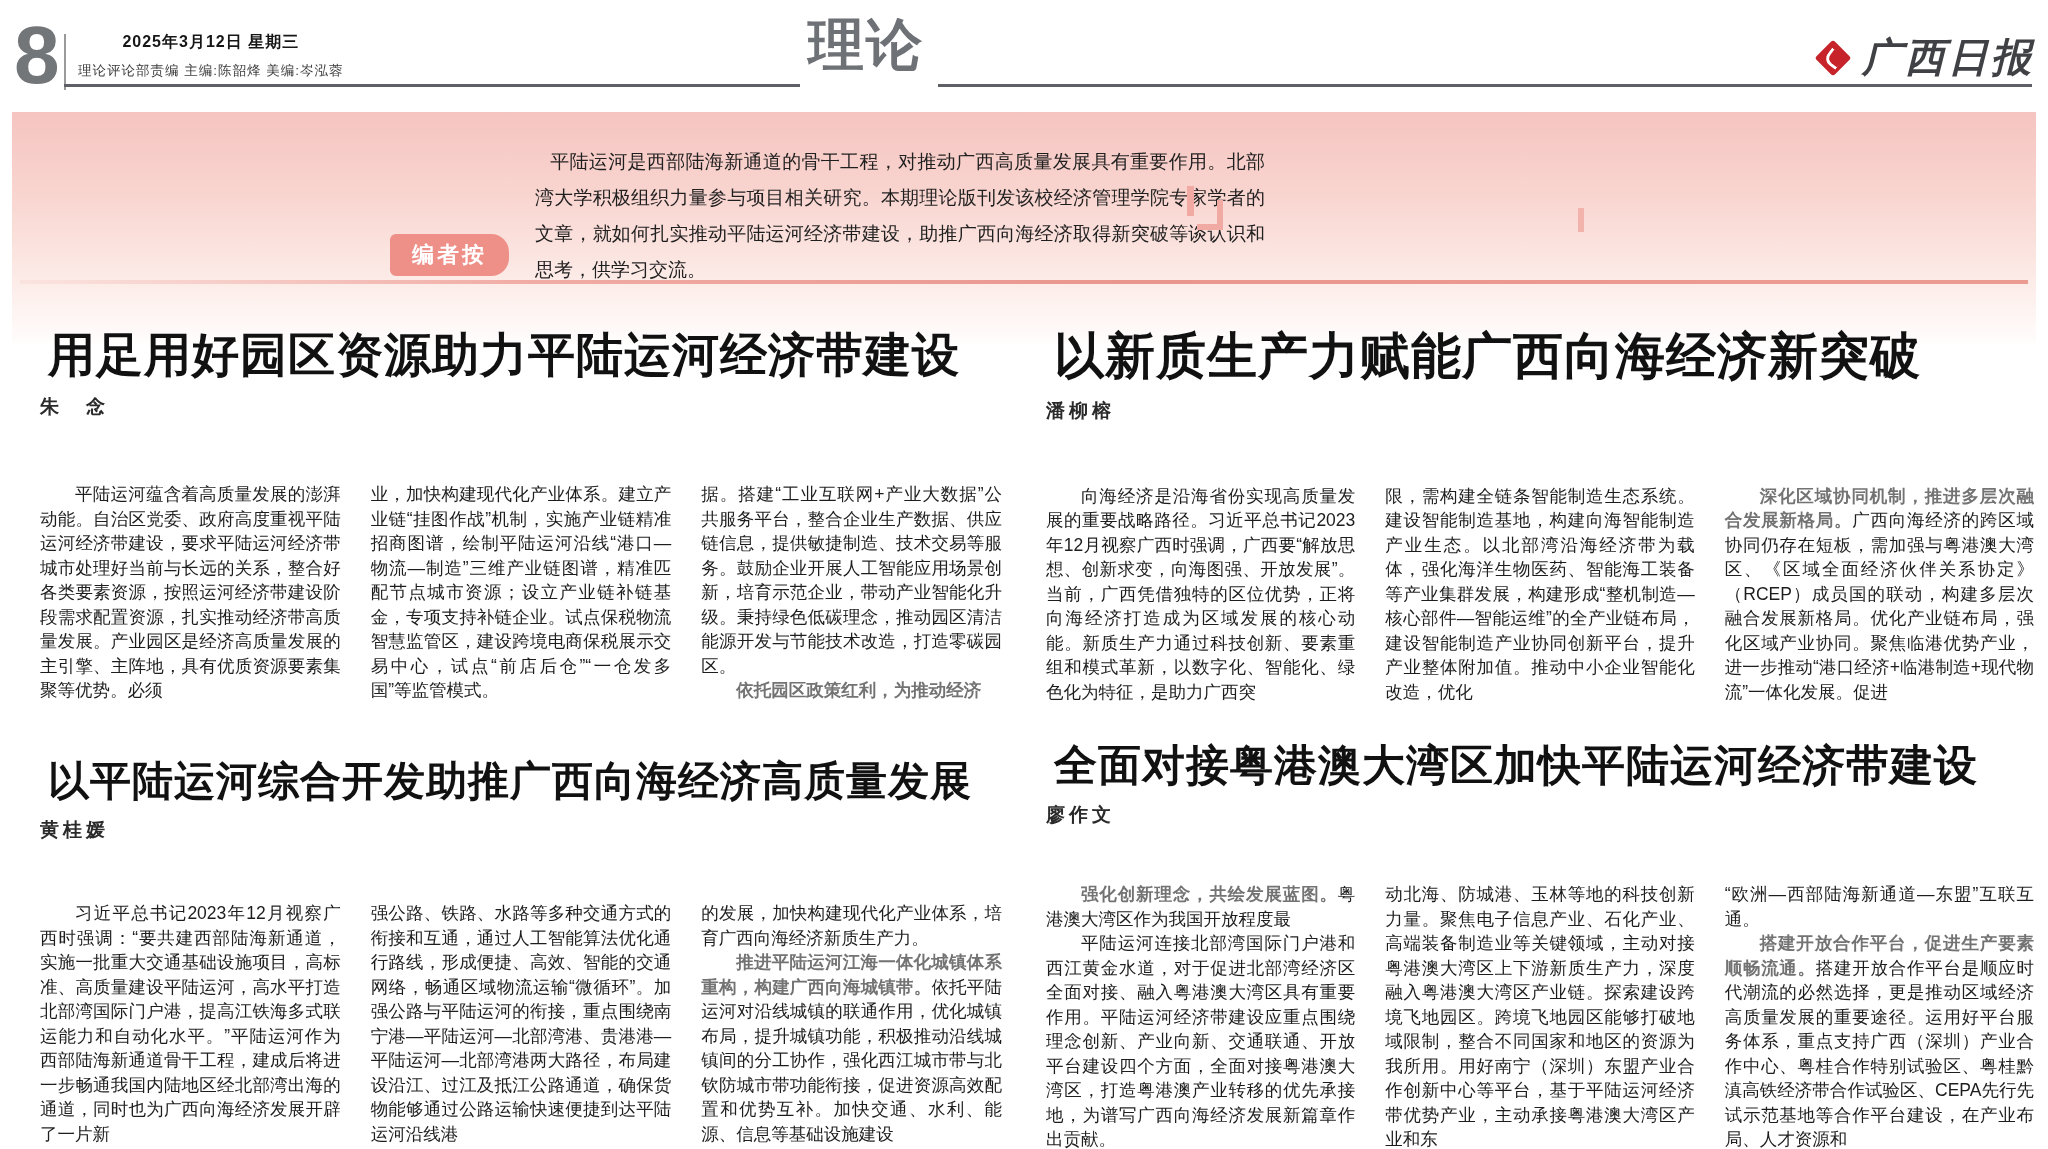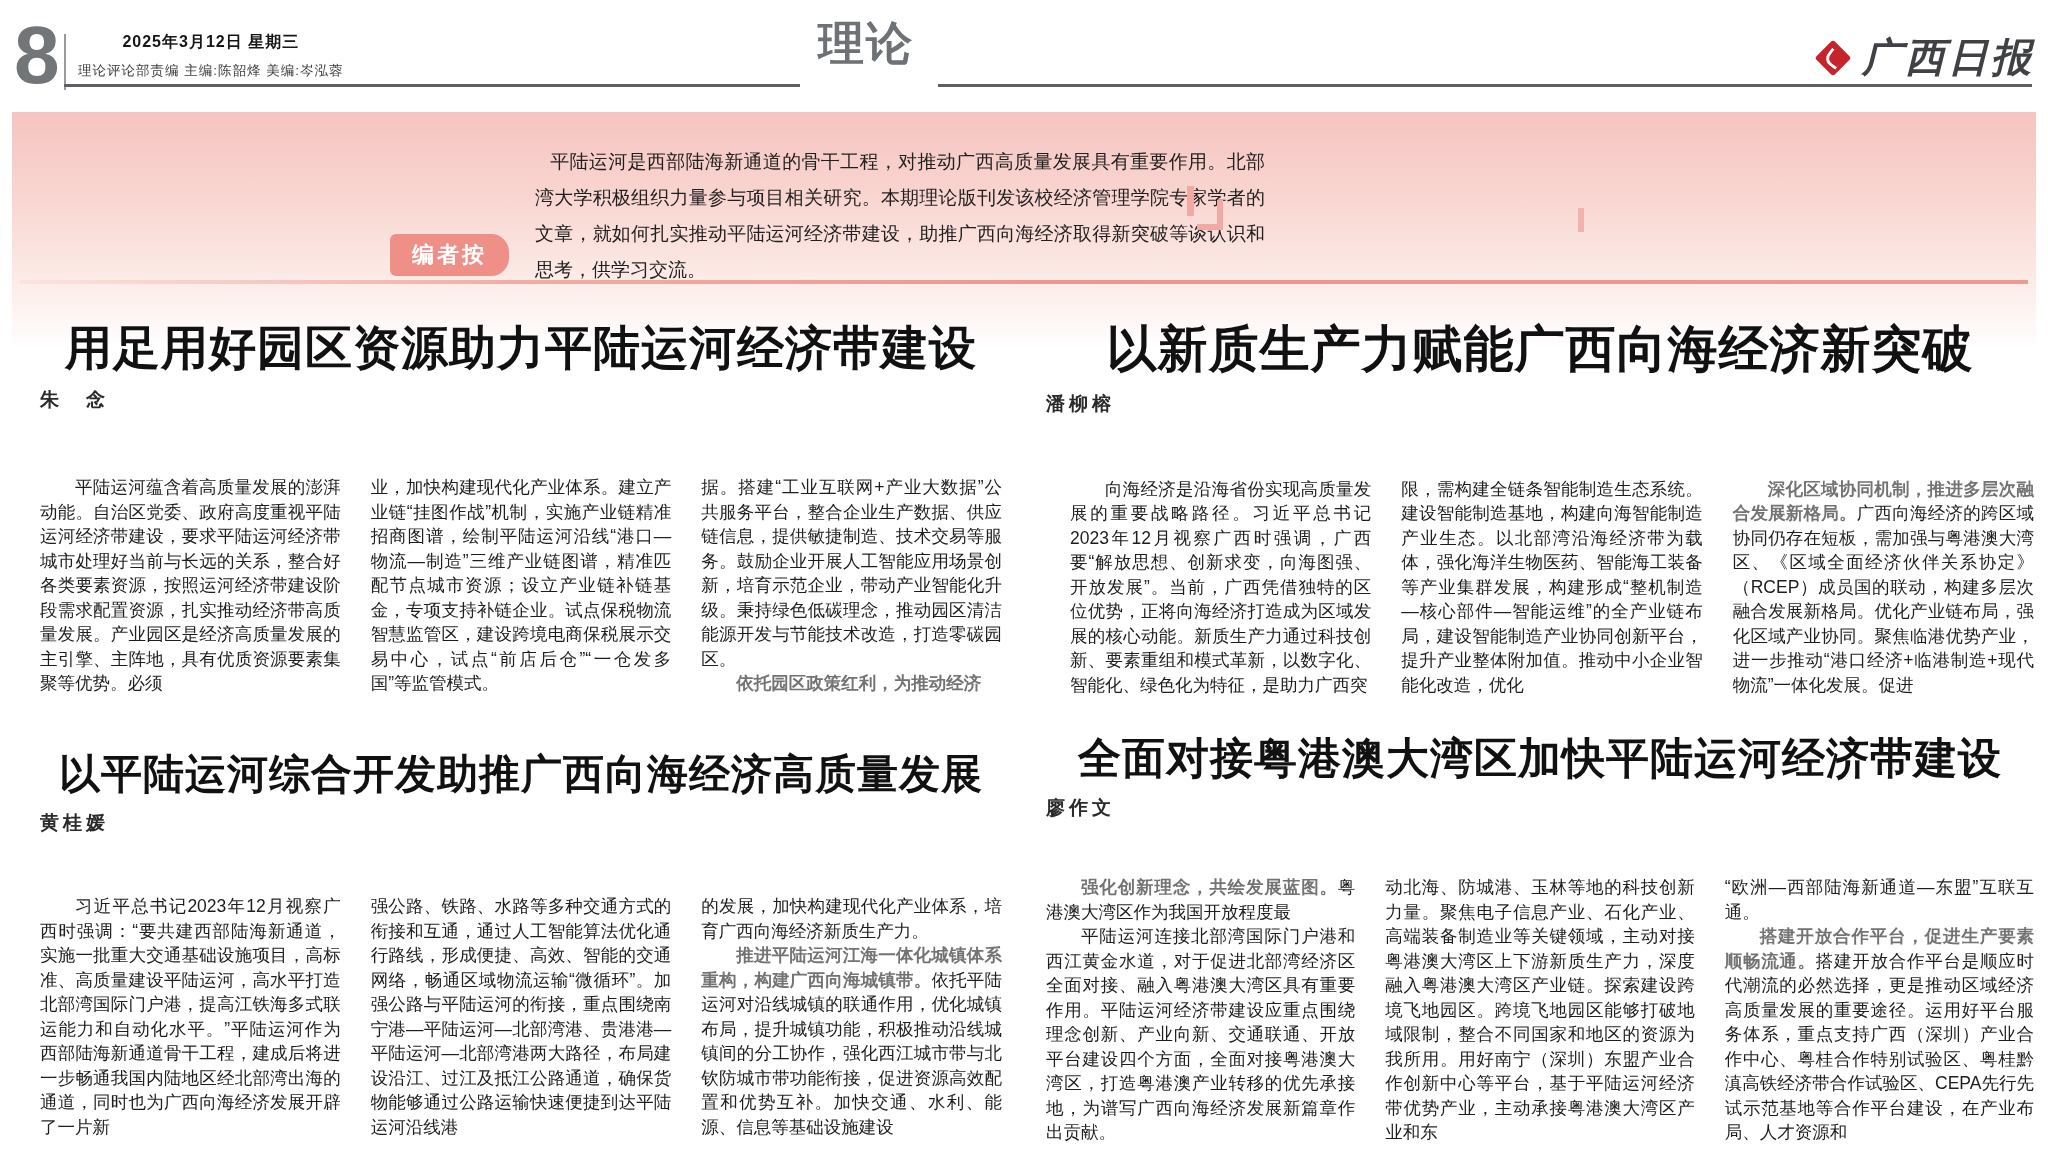--- a/index.html
+++ b/index.html
@@ -18,22 +18,22 @@
   }
   .vdiv{position:absolute;left:64px;top:34px;width:2px;height:56px;background:#9a9a9a;}
   .datebox{position:absolute;left:78px;top:32px;text-align:center;}
   .date{font-size:16px;font-weight:700;color:#161616;letter-spacing:1px;}
   .staff{margin-top:9px;font-size:13.5px;color:#3d3d3d;letter-spacing:1px;}
   .rule{position:absolute;top:84px;height:3px;background:#5d6165;}
   .rule-left{left:64px;width:736px;}
   .rule-right{left:938px;width:1094px;}
   .section{
     position:absolute;left:796px;top:20px;width:140px;text-align:center;
-    font-family:Liberation Serif, serif;
-    font-size:46px;font-weight:700;color:#6e7276;letter-spacing:2px;line-height:1.05;
+    font-family:Liberation Mono, monospace;
+    font-size:56px;font-weight:700;color:#6e7276;letter-spacing:2px;line-height:1.05;
   }
   .masthead{position:absolute;right:14px;top:30px;display:flex;align-items:center;}
   .diamond{
     width:26px;height:26px;background:#c6232b;transform:rotate(45deg);
     border-radius:3px;position:relative;margin-right:16px;flex:none;
   }
   .diamond::after{
     content:"";position:absolute;left:6px;top:5px;width:13px;height:13px;
     border-left:3px solid #fff;border-bottom:3px solid #fff;border-radius:0 0 0 9px;
     transform:rotate(-8deg);
@@ -66,36 +66,36 @@
   }
   .tick{position:absolute;left:1566px;top:96px;width:6px;height:24px;background:#f2b3ac;}
   .redrule{
     position:absolute;left:8px;right:8px;top:168px;height:4px;
     background:linear-gradient(90deg,rgba(242,181,174,0.15) 0%,#f0aca5 25%,#e9968e 55%,#ec9b93 100%);
   }
 
   
   .art{position:absolute;}
   .art h2{
-    margin:1px;text-align:center;font-weight:700;color:#111111;
+    margin:8px;text-align:left;font-weight:700;color:#111111;
     font-family:"Liberation Serif","DejaVu Serif",serif;letter-spacing:1px;line-height:1.15;
   }
   .author{margin-top:12px;font-size:19px;font-weight:700;color:#2a2a2a;letter-spacing:4px;}
   .cols{display:flex;}
   .col{flex:1;min-width:0;}
   .col + .col{margin-left:30px;}
   .col p{
     margin:0;font-size:17.5px;line-height:24.5px;text-align:justify;color:#1d1d1d;
     font-family:"Liberation Sans","DejaVu Sans",sans-serif;
   }
   .col p.indent{text-indent:2em;}
   .col p b{font-weight:700;color:#737373;}
 
   .a1{left:40px;top:320px;width:962px;}   .a1 h2{font-size:47px;} .a1 .cols{margin-top:62px;}
-  .a2{left:1046px;top:320px;width:988px;} .a2 h2{font-size:50px;} .a2 .cols{margin-top:60px;margin-left:24px;}
+  .a2{left:1046px;top:320px;width:988px;} .a2 h2{font-size:50px;} .a2 .cols{margin-top:60px;}
   .a3{left:40px;top:750px;width:962px;}   .a3 h2{font-size:41px;} .a3 .cols{margin-top:58px;}
   .a4{left:1046px;top:733px;width:988px;} .a4 h2{font-size:43px;} .a4 .cols{margin-top:54px;}
 </style>
 </head>
 <body>
 
 <div class="page">
 
   <div>
     <div class="pageno">8</div>

